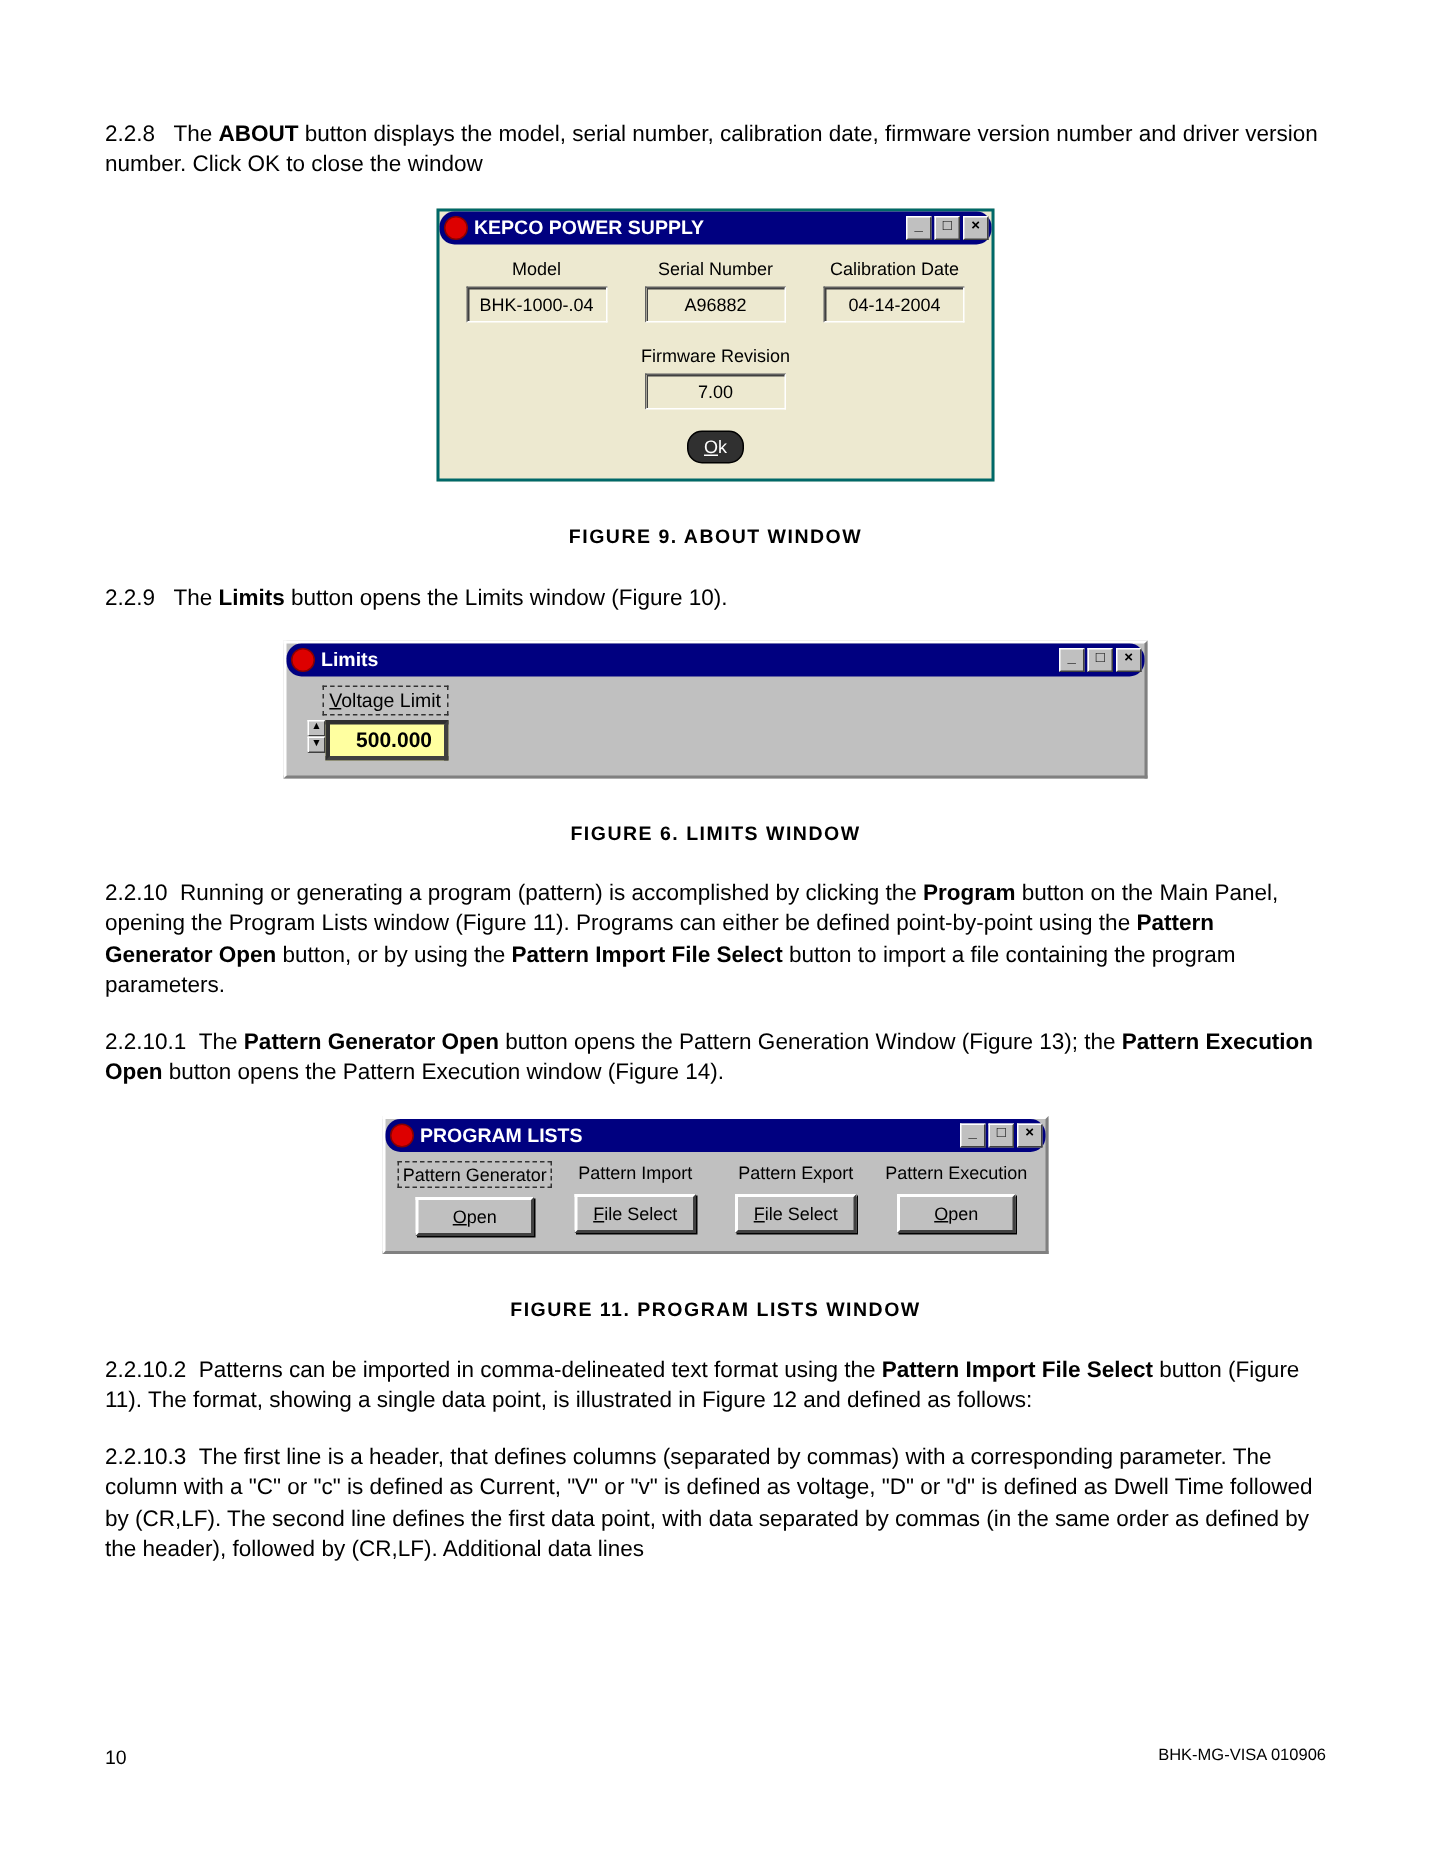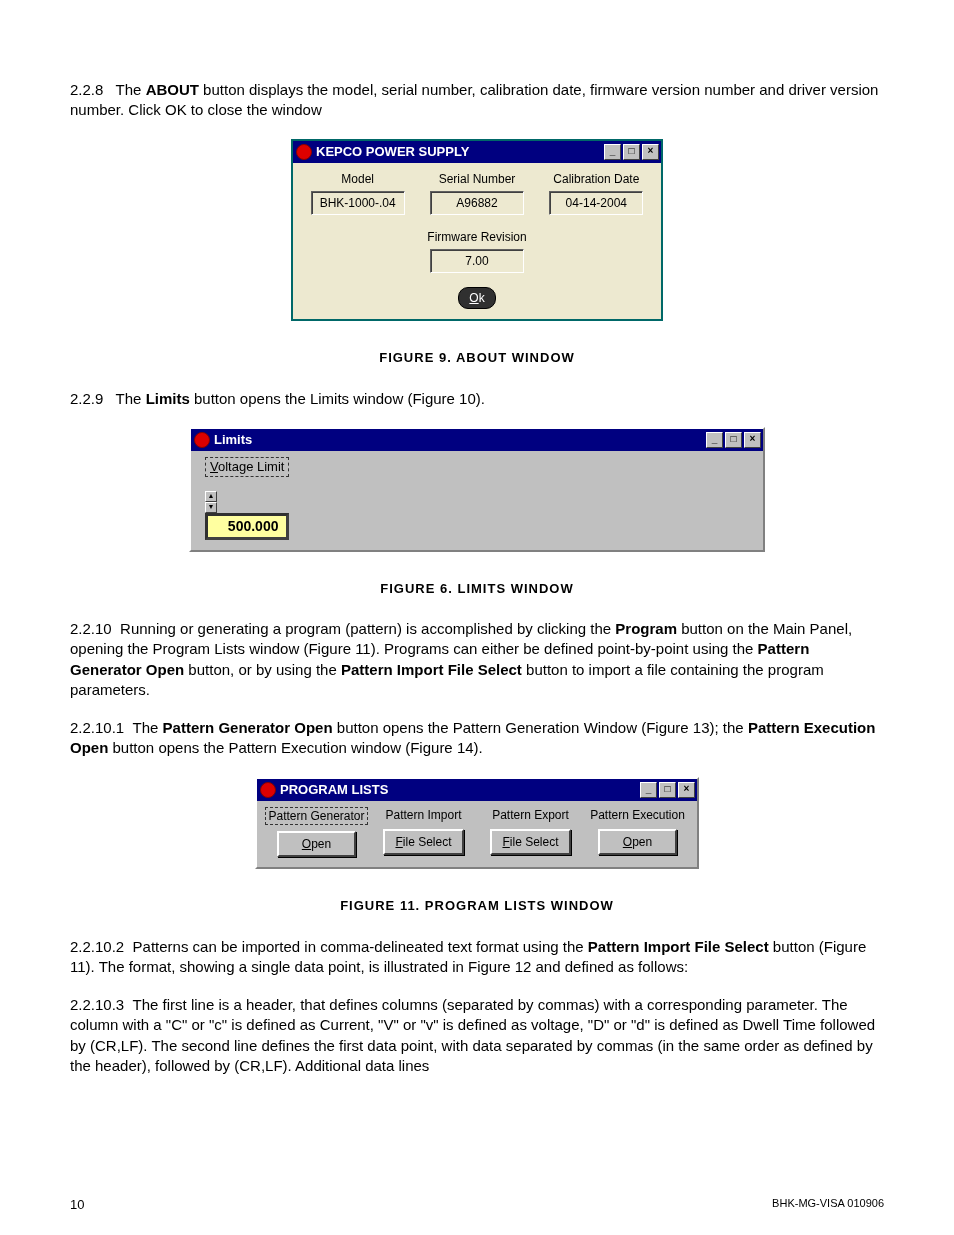--- a/index.html
+++ b/index.html
@@ -26,20 +26,21 @@
   .about-window {
     width: 368px;
     margin: 10px auto 0 auto;
     border: 2px solid #006868;
     background: #EDE9D0;
   }
   .titlebar {
     display: flex; align-items: center;
     height: 22px;
     padding: 0 2px 0 3px;
+    border-radius: 10px;
   }
   .tb-blue { background: #000080; color: #fff; font-weight: bold; }
   .tb-icon {
     width: 14px; height: 14px;
     border-radius: 50%;
     background: #d00; border: 1px solid #800;
     margin-right: 4px;
   }
   .tb-title { font-size: 13px; }
   .tb-grow { flex: 1; }
@@ -84,23 +85,23 @@
   
   .limits-window {
     width: 572px;
     margin: 0 auto;
     border: 2px solid #808080;
     border-top-color: #fff; border-left-color: #fff;
     background: #c0c0c0;
   }
   .limits-body { display: flex; justify-content: space-between; padding: 6px 14px 10px 14px; }
   .limit-block { text-align: right; font-size: 13px; }
-  .limit-block .lbl { margin-bottom: 14px; }
+  .limit-block .lbl { margin-bottom: 3px; }
   .limit-block:first-child .lbl { border: 1px dashed #333; padding: 0 4px; display: inline-block; }
-  .spin-wrap { display: flex; justify-content: flex-end; flex-direction: column; }
+  .spin-wrap { display: flex; justify-content: flex-end; }
   .spin-btns {
     width: 12px; display: flex; flex-direction: column;
   }
   .spin-btns .s {
     height: 9px; background: #c0c0c0;
     border: 1px solid #fff; border-right-color:#404040; border-bottom-color:#404040;
     font-size: 7px; line-height: 7px; text-align: center;
   }
   .spin-field {
     background: #FFFF66; color: #000;

